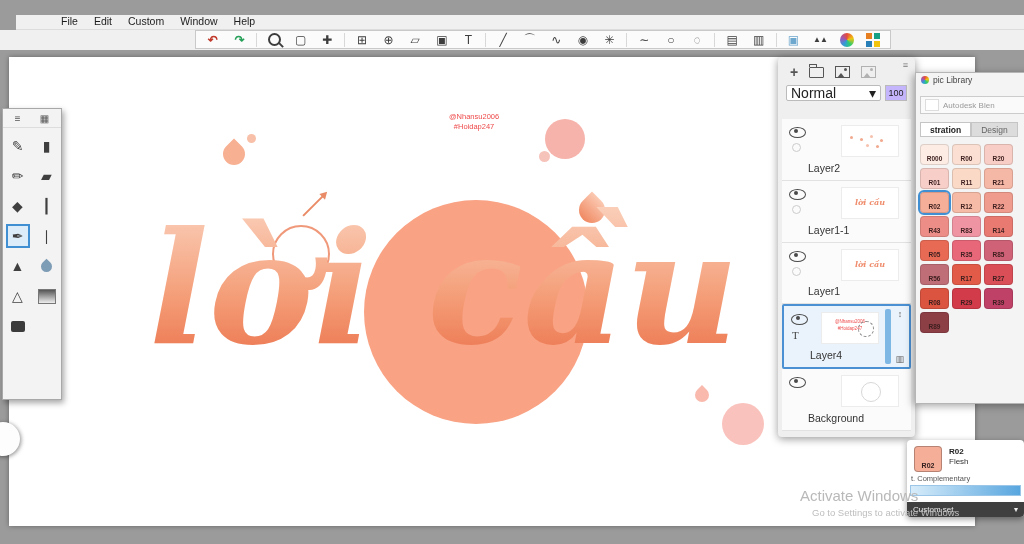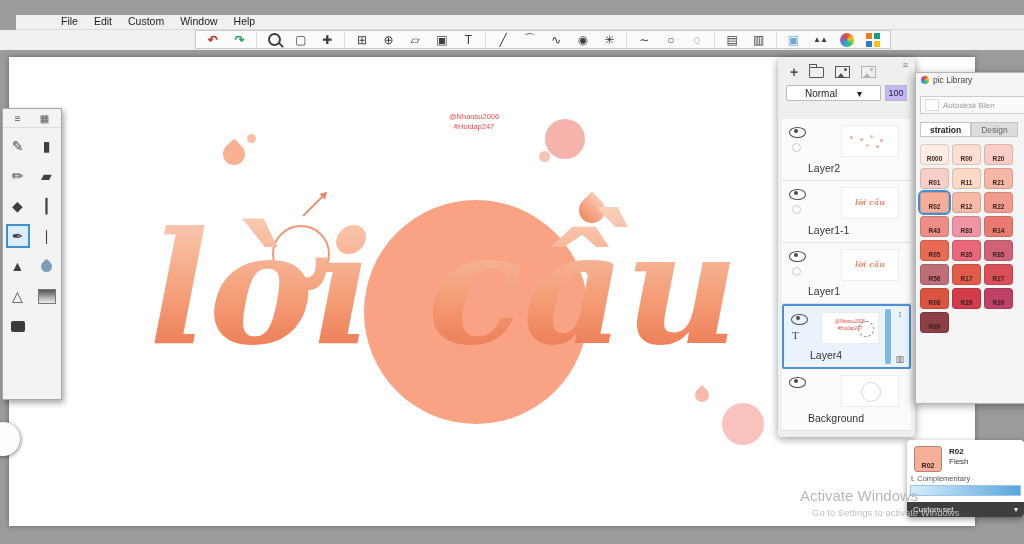--- a/index.html
+++ b/index.html
@@ -71,21 +71,21 @@
   .lp-icons{display:flex;gap:11px;align-items:center;padding:9px 12px 5px;}
   .lp-plus{font-size:14px;color:#555;font-weight:bold;line-height:10px;}
   .i-folder{width:13px;height:9px;border:1.4px solid #555;border-radius:1px;position:relative;display:inline-block;}
   .i-folder::before{content:"";position:absolute;top:-4px;left:-1px;width:6px;height:2px;border:1.4px solid #555;border-bottom:none;border-radius:1px 1px 0 0;}
   .i-image{width:13px;height:10px;border:1.4px solid #555;position:relative;display:inline-block;overflow:hidden;}
   .i-image::before{content:"";position:absolute;top:1px;right:2px;width:3px;height:3px;border-radius:50%;background:#555;}
   .i-image::after{content:"";position:absolute;bottom:-1px;left:1px;border-left:4px solid transparent;border-right:4px solid transparent;border-bottom:5px solid #555;}
   .i-image.dim{opacity:.4;}
   .blend-row{display:flex;gap:4px;padding:2px 8px 6px;align-items:center;}
   .blend-select{flex:1;background:#fff;border:1px solid #bbb;border-radius:2px;height:14px;display:flex;align-items:center;
-                justify-content:space-between;padding:0 18px;font-size:10px;color:#222;}
+                justify-content:space-between;padding:0 4px;font-size:14px;color:#222;}
   .opacity-box{width:20px;background:#c4b5fd;border:1px solid #bbb;height:14px;display:flex;align-items:center;justify-content:center;font-size:9px;color:#222;}
   .layer-list{position:absolute;top:62px;left:4px;right:4px;bottom:6px;display:flex;flex-direction:column;}
   .lrow{position:relative;background:#fbfbfb;border-bottom:1px solid #e2e2e2;flex:1;box-sizing:border-box;}
   .lrow.sel{background:#eaf3fb;border:2px solid #4a90d2;border-radius:2px;}
   .eye{width:15px;height:9px;border:1.6px solid #4a4a4a;border-radius:50%;position:absolute;left:7px;top:8px;}
   .eye::after{content:"";position:absolute;left:4px;top:1px;width:4px;height:4px;border-radius:50%;background:#4a4a4a;}
   .lock-dot{position:absolute;left:10px;top:24px;width:7px;height:7px;border:1px solid #ccc;border-radius:50%;}
   .lthumb{position:absolute;right:12px;top:6px;width:56px;height:30px;background:#fff;border:1px solid #ececec;overflow:hidden;}
   .lrow.sel .lthumb{right:30px;}
   .lname{position:absolute;left:26px;bottom:6px;color:#333;font-size:10.5px;}

